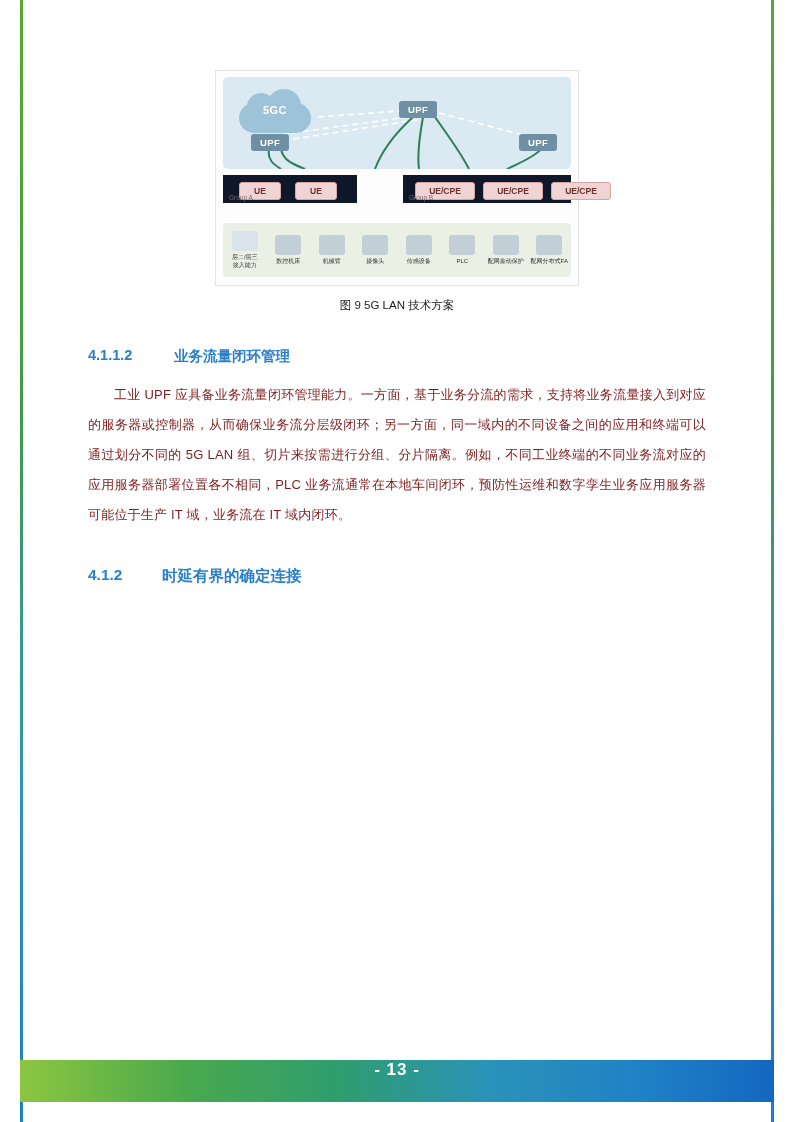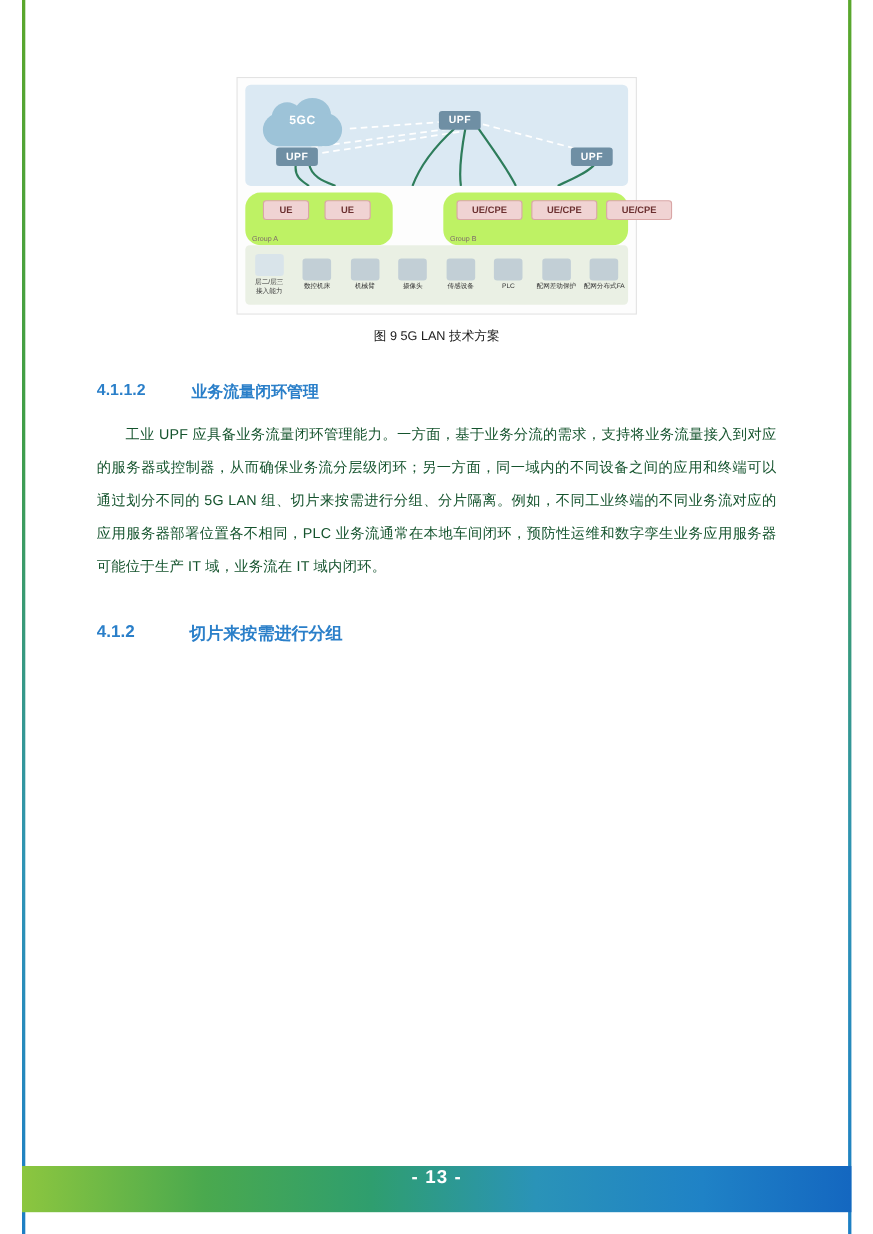--- a/index.html
+++ b/index.html
@@ -136,23 +136,23 @@
   .fig-groups {
     position: absolute;
     left: 7px;
     top: 104px;
     right: 7px;
     height: 44px;
   }
   .group-box {
     position: absolute;
     top: 0;
-    height: 48px;
-    background: #bef264;
-    border-radius: 14px;
+    height: 28px;
+    background: #0f172a;
+    border-radius: 0;
   }
   .group-a { left: 0; width: 134px; }
   .group-b { left: 140px; right: 0; margin-left: 40px; }
   .node {
     position: absolute;
     top: 7px;
     background: #f0d3d3;
     border: 1px solid #d9a6a6;
     color: #6b3030;
     font-size: 8.5px;
@@ -213,29 +213,28 @@
     display: flex;
   }
   h3.heading-3 .num { width: 86px; flex: none; }
 
   h2.heading-2 {
     color: #2a7fc9;
     font-size: 15.5px;
     font-weight: bold;
     margin: 36px 0 14px 0;
     display: flex;
-    gap: 10px;
   }
   h2.heading-2 .num { width: 74px; flex: none; }
 
   
   p.body-text {
     font-size: 13px;
     line-height: 30px;
-    color: #14532d;
+    color: #7f1d1d;
     margin: 0 0 6px 0;
     text-align: justify;
     text-indent: 2em;
     letter-spacing: .2px;
   }
 </style>
 </head>
 <body>
 
 <div class="page-border-left"></div>
@@ -327,21 +326,21 @@
   </div>
 
   <h3 class="heading-3">
     <span class="num">4.1.1.2</span>
     <span>业务流量闭环管理</span>
   </h3>
   <p class="body-text">工业 UPF 应具备业务流量闭环管理能力。一方面，基于业务分流的需求，支持将业务流量接入到对应的服务器或控制器，从而确保业务流分层级闭环；另一方面，同一域内的不同设备之间的应用和终端可以通过划分不同的 5G LAN 组、切片来按需进行分组、分片隔离。例如，不同工业终端的不同业务流对应的应用服务器部署位置各不相同，PLC 业务流通常在本地车间闭环，预防性运维和数字孪生业务应用服务器可能位于生产 IT 域，业务流在 IT 域内闭环。</p>
 
   <h2 class="heading-2">
     <span class="num">4.1.2</span>
-    <span>切片来按需进行分组</span>
+    <span>时延有界的确定连接</span>
   </h2>
 
 
 </div>
 
 <div class="footer-bar">
   <span class="footer-page-number">- 13 -</span>
 </div>
 
 </body></html>

